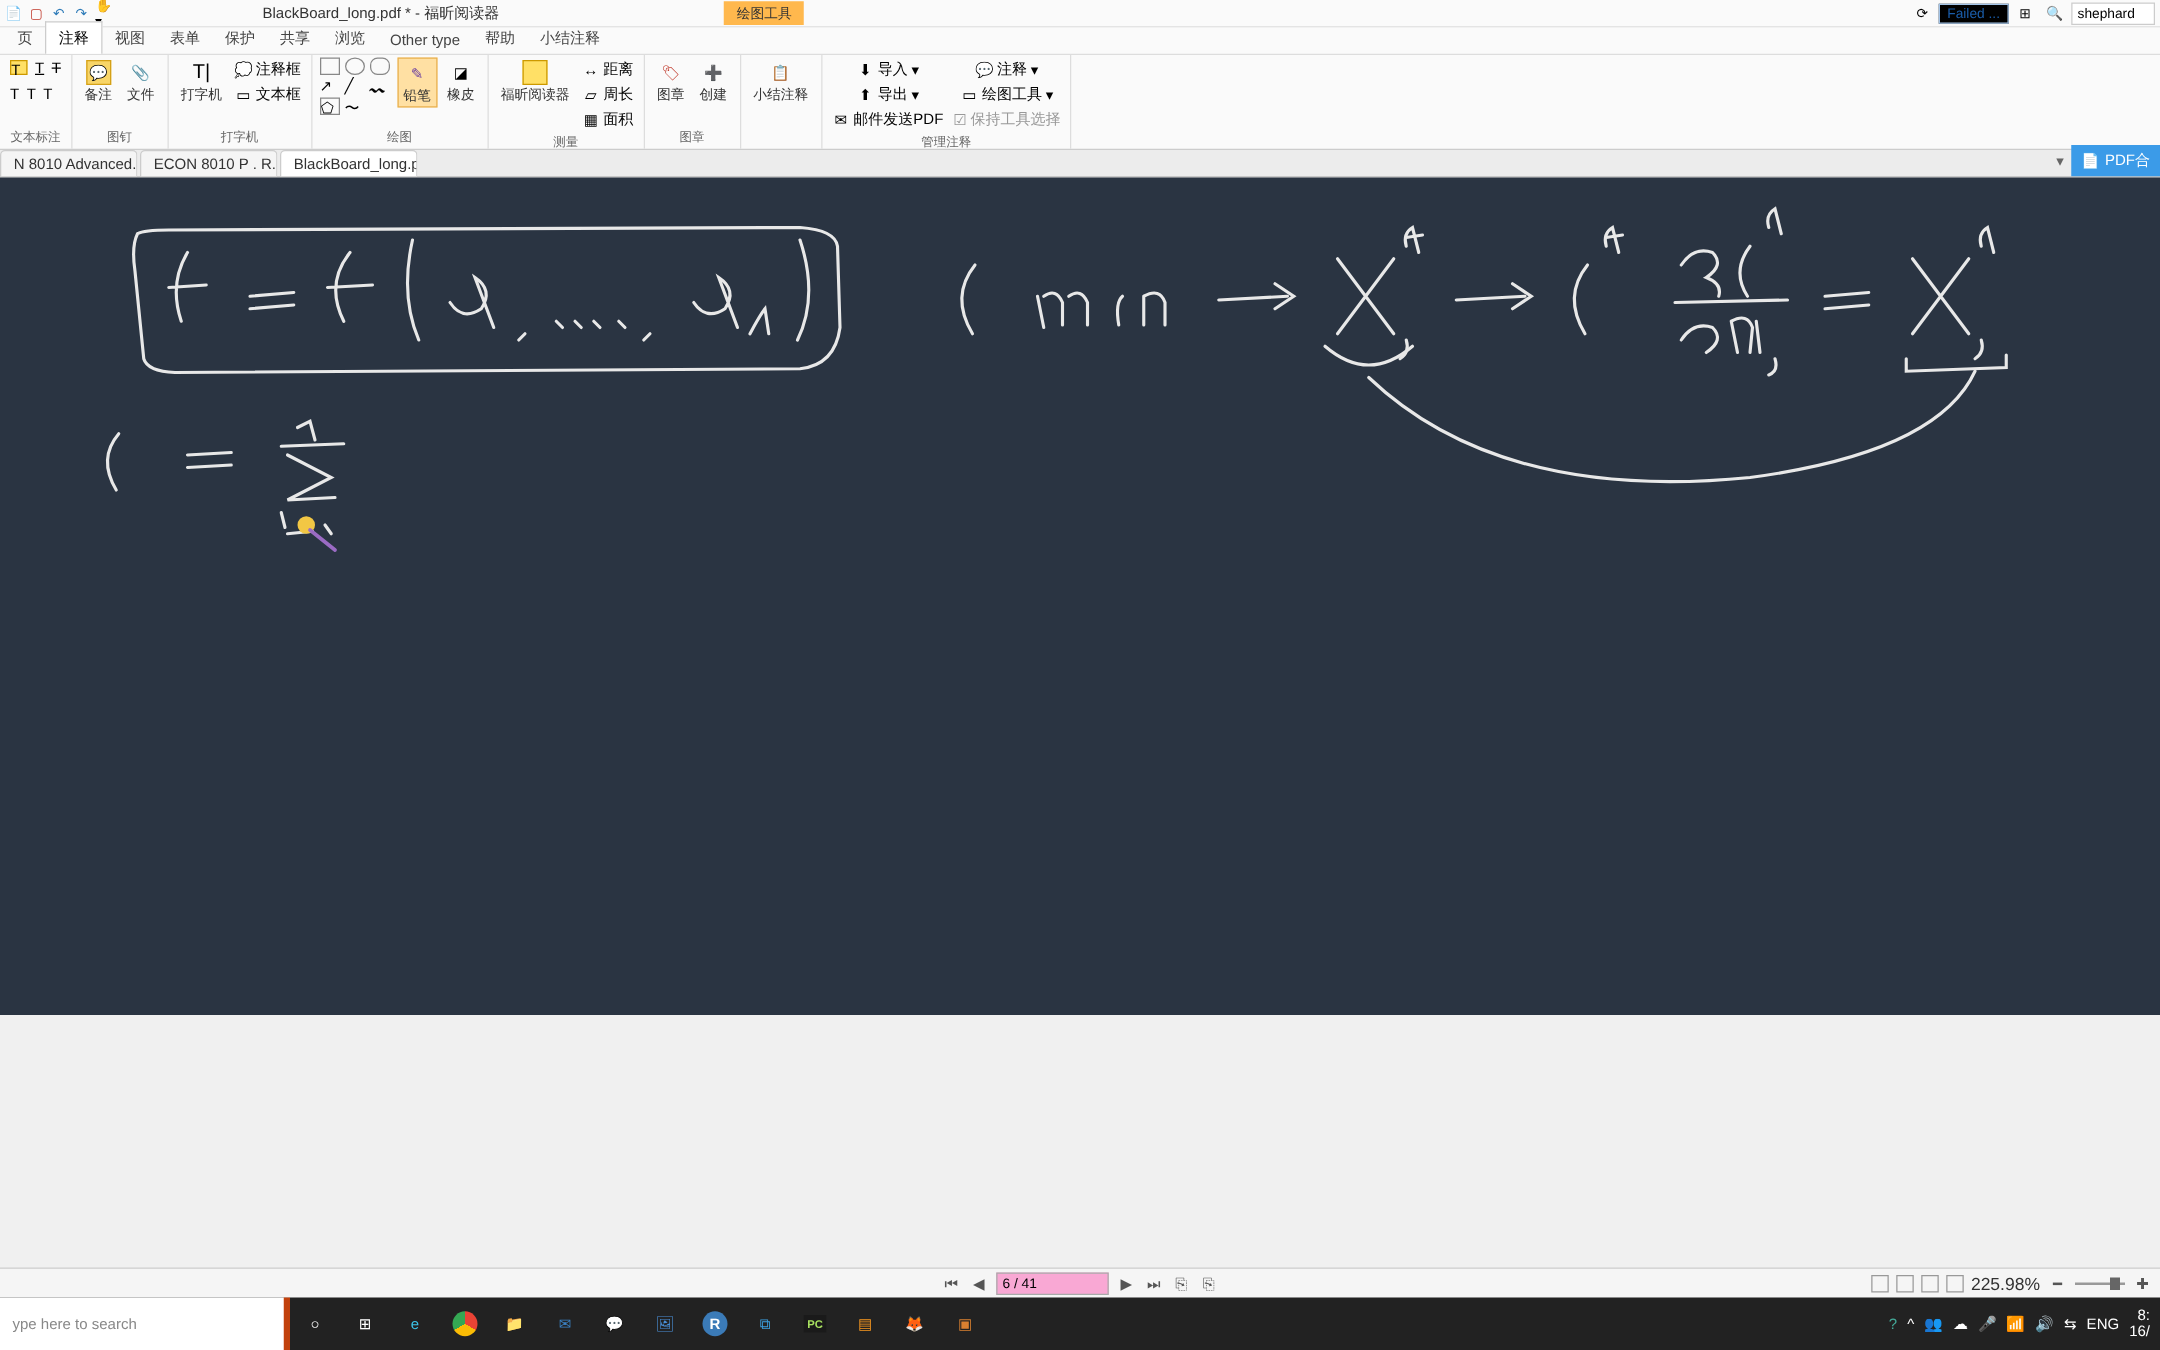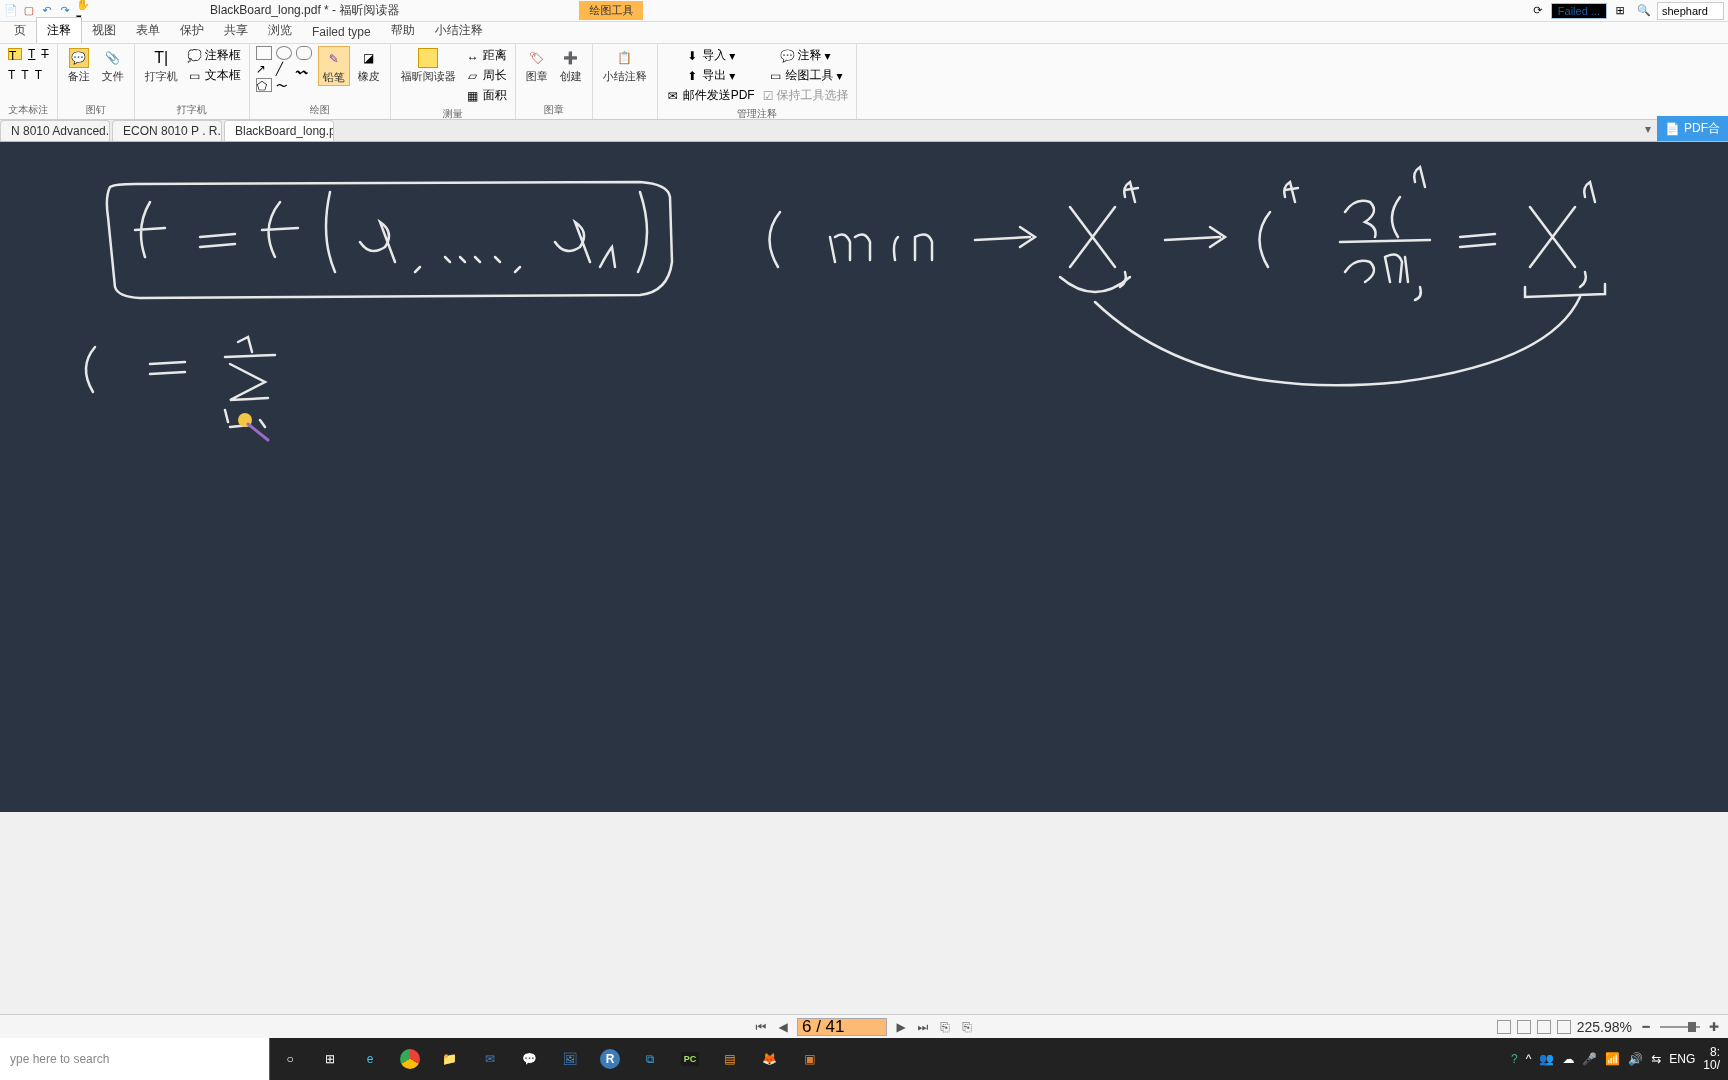--- a/index.html
+++ b/index.html
@@ -31,26 +31,26 @@
 .doc-tabs{height:22px;background:#ececec;display:flex;align-items:flex-end;border-bottom:1px solid #bbb}
 .dtab{background:#f5f5f5;border:1px solid #ccc;border-bottom:none;border-radius:4px 4px 0 0;padding:3px 10px;margin-right:2px;font-size:11px;color:#333;cursor:pointer;max-width:110px;white-space:nowrap;overflow:hidden;text-overflow:ellipsis;display:flex;align-items:center;gap:6px}
 .dtab.active{background:#fff}
 .dtab-right{margin-left:auto;display:flex;align-items:center}
 .pdf-merge{background:#3b9be8;color:#fff;padding:4px 8px;font-size:12px;display:flex;align-items:center;gap:4px}
 .canvas-area{position:absolute;top:142px;left:0;right:0;height:670px;background:#2a3442;overflow:hidden}
 .canvas-area svg{width:100%;height:100%}
 .status-bar{position:absolute;bottom:42px;left:0;right:0;height:24px;background:#f5f5f5;border-top:1px solid #ccc;display:flex;align-items:center;justify-content:center}
 .sb-center{display:flex;align-items:center;gap:6px}
 .sb-nav{width:16px;height:16px;cursor:pointer;display:flex;align-items:center;justify-content:center;color:#555}
-.page-input{border:1px solid #aaa;width:90px;height:18px;padding:2px 4px;font-size:17px;background:#fdba74}
+.page-input{border:1px solid #aaa;width:90px;height:18px;padding:2px 4px;font-size:11px;background:#f9a8d4}
 .sb-right{position:absolute;right:6px;display:flex;align-items:center;gap:6px}
 .sb-icon{width:14px;height:14px;border:1px solid #999;cursor:pointer}
 .zoom-txt{font-size:14px;color:#333}
 .taskbar{position:absolute;bottom:0;left:0;right:0;height:42px;background:#222;display:flex;align-items:center;color:#fff}
-.tb-search{background:#fff;color:#888;height:42px;width:270px;display:flex;align-items:center;padding:0 10px;font-size:13px;border-right:1px solid #c2410c}
+.tb-search{background:#fff;color:#888;height:42px;width:232px;display:flex;align-items:center;padding:0 10px;font-size:13px;border-right:5px solid #c2410c}
 .tb-app{width:40px;height:42px;display:flex;align-items:center;justify-content:center;cursor:pointer;position:relative}
 .tb-tray{margin-left:auto;display:flex;align-items:center;gap:8px;padding-right:8px;font-size:11px}
 .tb-time{text-align:right;font-size:10px;line-height:1.1}
 </style>
 </head>
 <body>
 
 <div class="title-bar">
   <div class="tb-left">
     <span class="tb-icon">📄</span>
@@ -71,21 +71,21 @@
 </div>
 
 <div class="ribbon-tabs">
   <div class="rtab">页</div>
   <div class="rtab active">注释</div>
   <div class="rtab">视图</div>
   <div class="rtab">表单</div>
   <div class="rtab">保护</div>
   <div class="rtab">共享</div>
   <div class="rtab">浏览</div>
-  <div class="rtab">Failed type</div>
+  <div class="rtab">Other type</div>
   <div class="rtab">帮助</div>
   <div class="rtab">小结注释</div>
 </div>
 
 <div class="ribbon">
   <div class="rgroup">
     <div class="rgroup-body">
       <div class="mini-col">
         <div style="display:flex;gap:2px">
           <span class="rbtn small">
@@ -403,16 +403,16 @@
     <span>^</span>
     <span>👥</span>
     <span>☁</span>
     <span>🎤</span>
     <span>📶</span>
     <span>🔊</span>
     <span>⇆</span>
     <span>ENG</span>
     <div class="tb-time">
       <div>8:</div>
-      <div>10/</div>
+      <div>16/</div>
     </div>
   </div>
 </div>
 
 </body></html>

